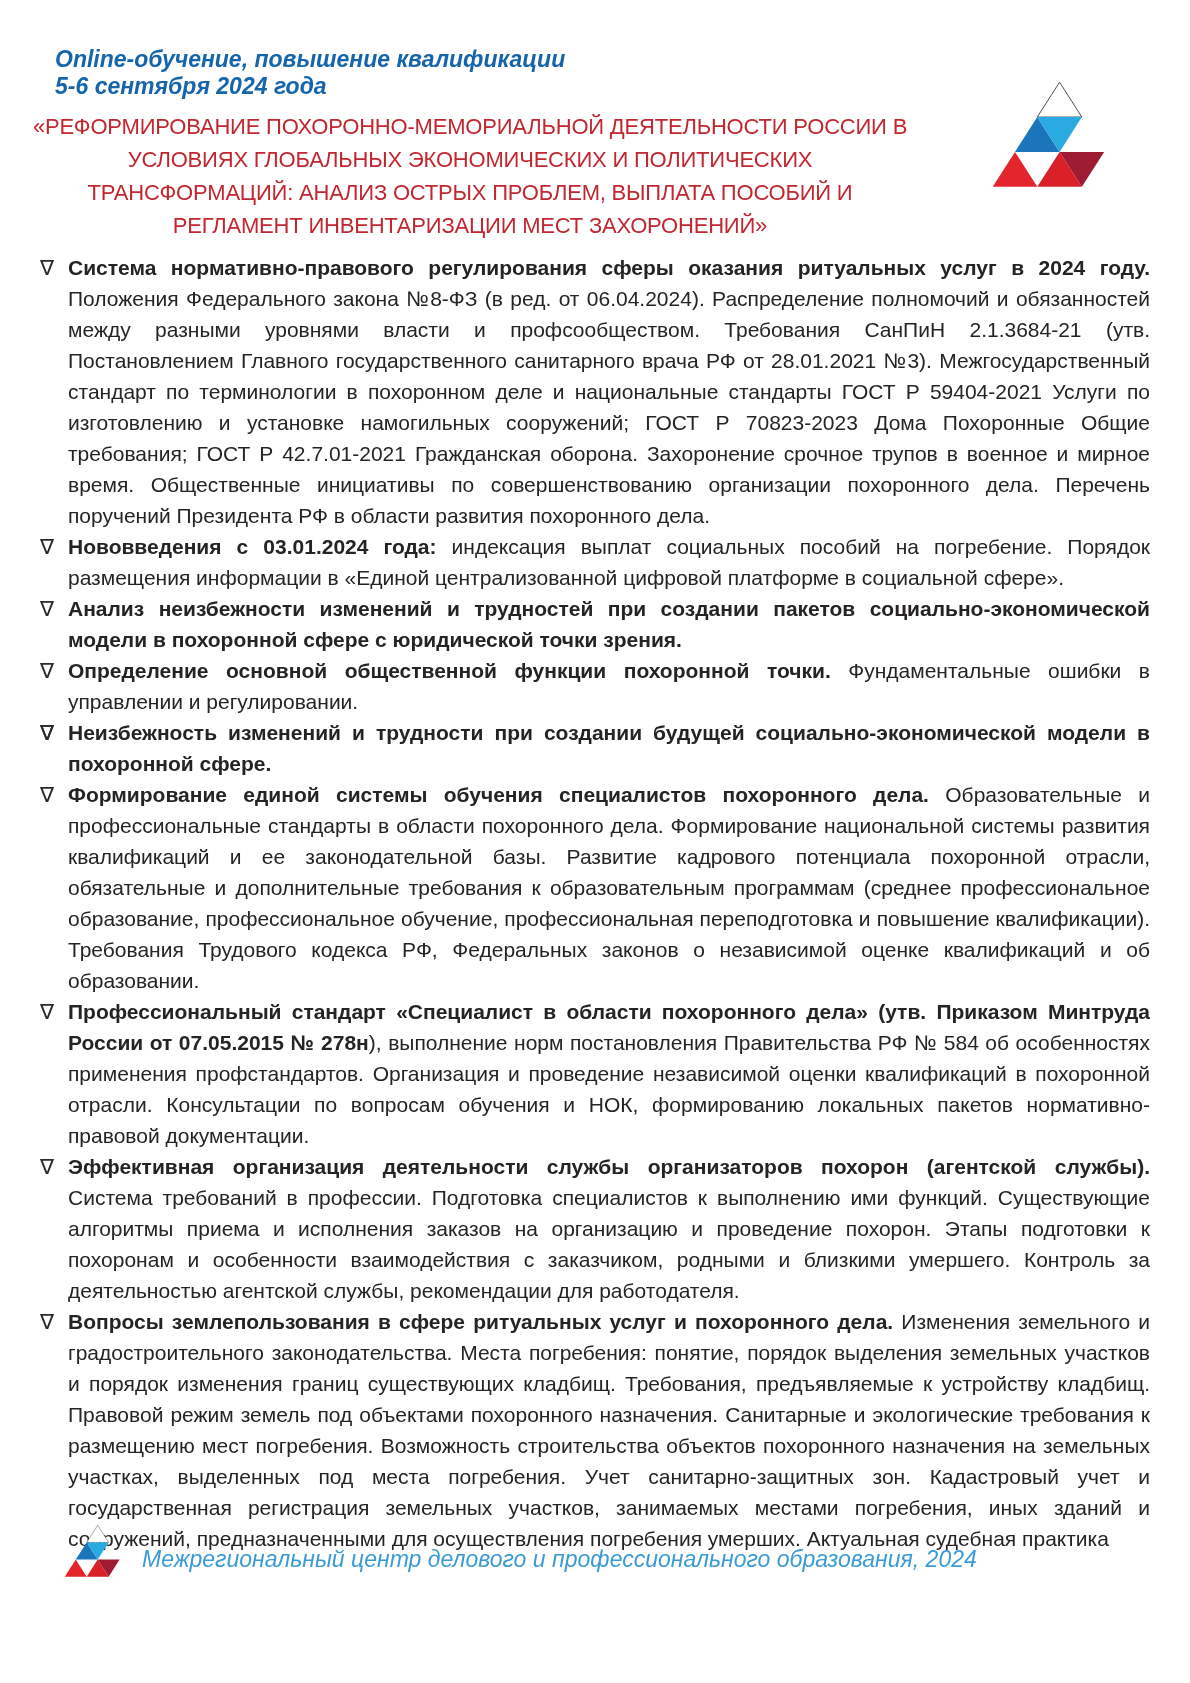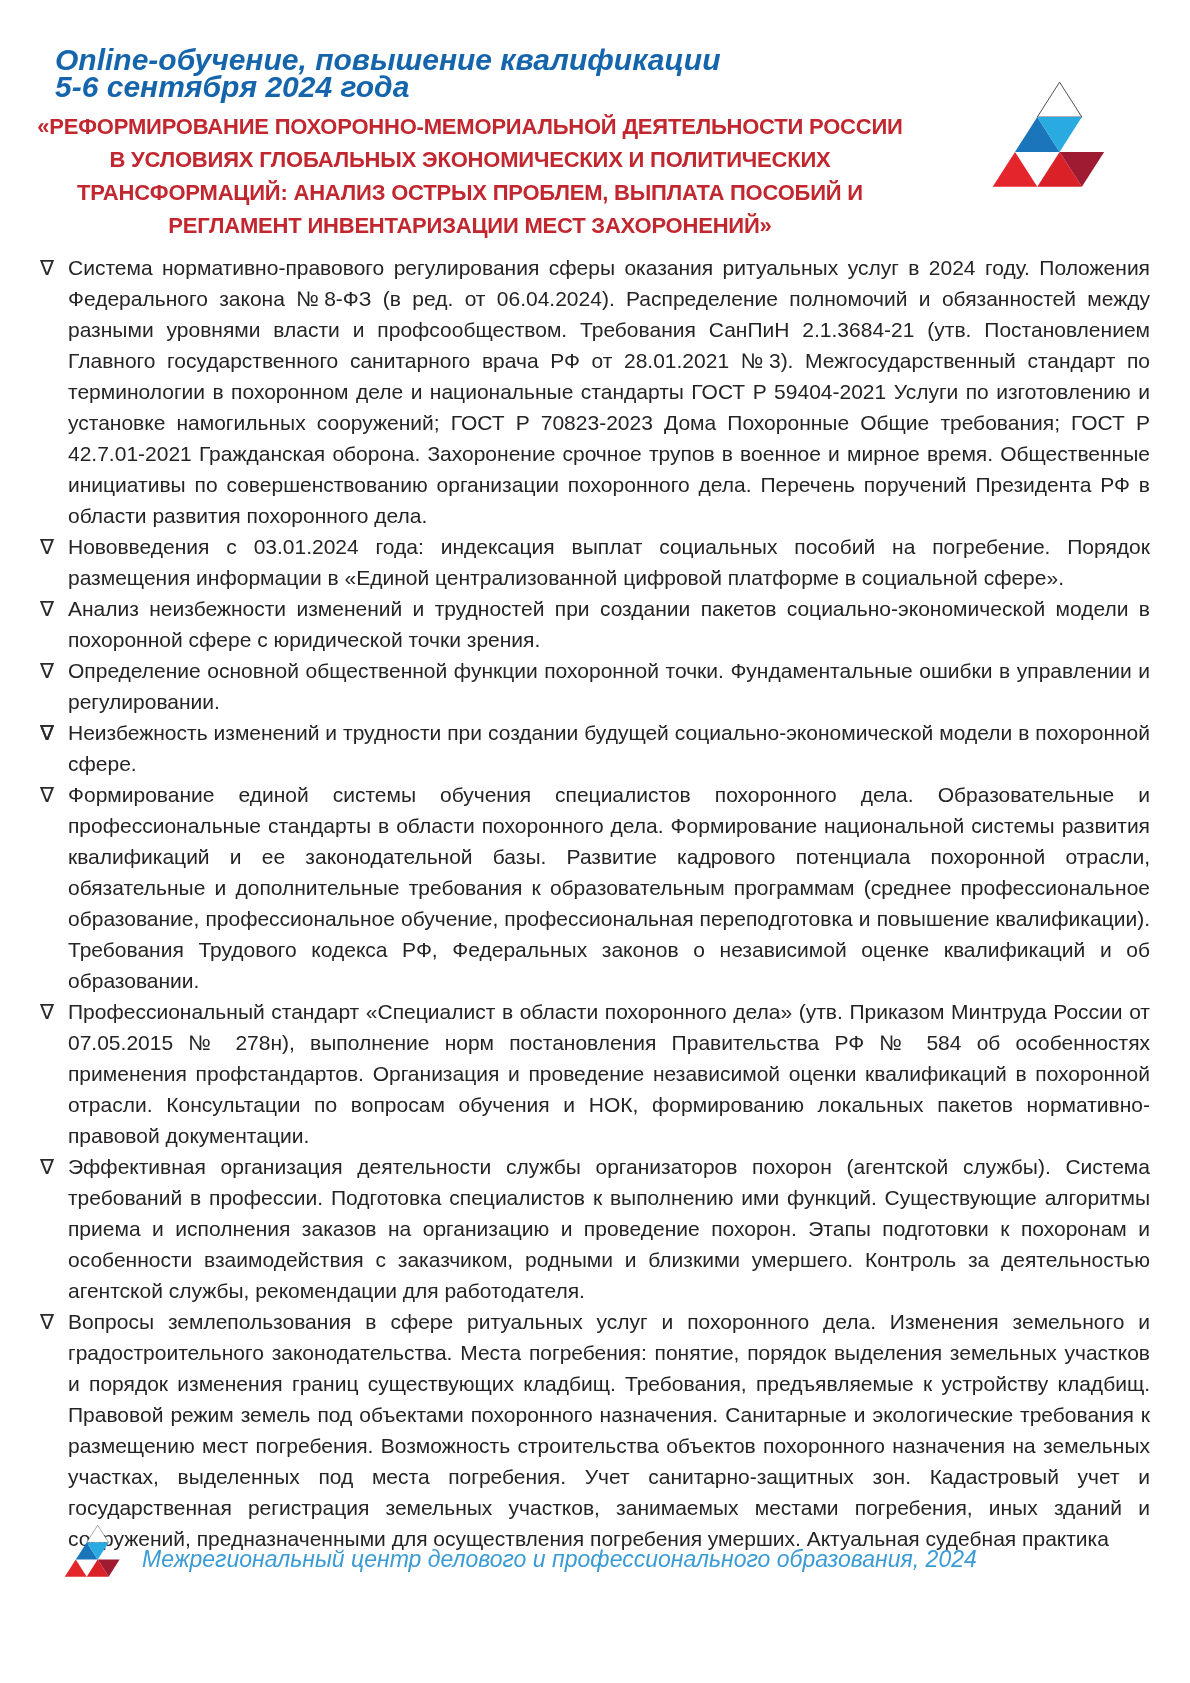--- a/index.html
+++ b/index.html
@@ -23,29 +23,29 @@
     background:#ffffff;
     font-family:"Liberation Sans", sans-serif;
     color:var(--text-dark);
     overflow:hidden;
   }
   .header-meta{
     margin:46px 0 0 55px;
     color:var(--header-blue);
     font-weight:bold;
     font-style:italic;
-    font-size:30px;
+    font-size:23px;
     line-height:27px;
   }
   .event-title{
     margin:10px 0 0 30px;
     width:880px;
     text-align:center;
     color:var(--title-red);
-    font-weight:bold;
+    font-weight:normal;
     font-size:22px;
     line-height:33px;
     letter-spacing:-0.2px;
   }
   .logo-main{
     position:absolute;
     left:983px;top:80px;
     width:126px;height:109px;
   }
   .content{
@@ -58,21 +58,21 @@
     font-size:21px;
     line-height:31px;
   }
   .item .bullet{
     position:absolute;
     left:0;top:0;
     font-size:21px;
     color:var(--bullet-color);
     font-weight:normal;
   }
-  .item .lead{font-weight:normal;}
+  .item .lead{font-weight:bold;}
   .footer{
     position:absolute;
     left:60px;top:1524px;
     display:flex;
     align-items:flex-end;
     text-align:right;
   }
   .logo-footer{
     width:62px;height:54px;
     flex:0 0 auto;

